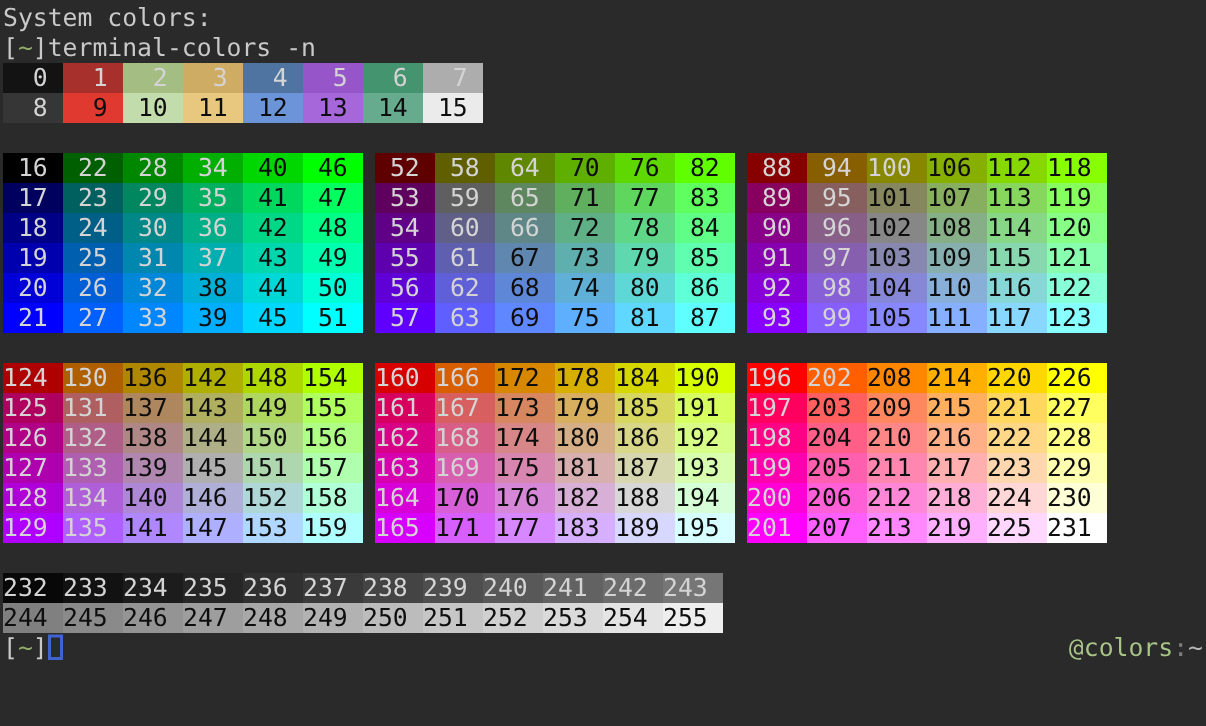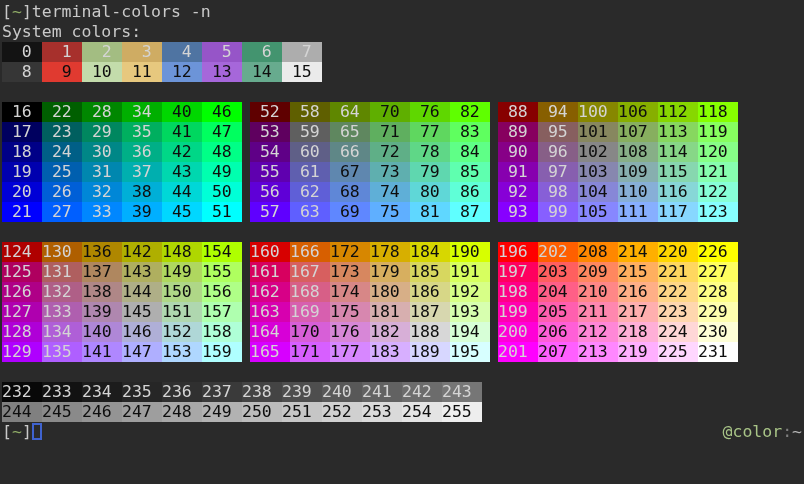--- a/index.html
+++ b/index.html
@@ -39,23 +39,23 @@
   }
   .rp-user{color:#a8c487;}
   .rp-colon{color:#7f7f7f;}
   .rp-path{color:#b5b5b5;}
 </style>
 </head>
 <body>
 
 <div class="screen">
 
+  <div class="line">System colors:</div>
+
   <div class="line"><span>[</span><span class="tilde">~</span><span>]</span><span>terminal-colors -n</span></div>
-
-  <div class="line">System colors:</div>
 
   <div class="line row" id="sys-row-0"><span class="cell" style="background: rgb(19, 19, 19); color: rgb(212, 212, 212);">  0 </span><span class="cell" style="background: rgb(167, 48, 44); color: rgb(212, 212, 212);">  1 </span><span class="cell" style="background: rgb(163, 189, 130); color: rgb(212, 212, 212);">  2 </span><span class="cell" style="background: rgb(207, 172, 99); color: rgb(212, 212, 212);">  3 </span><span class="cell" style="background: rgb(79, 116, 162); color: rgb(212, 212, 212);">  4 </span><span class="cell" style="background: rgb(150, 85, 200); color: rgb(212, 212, 212);">  5 </span><span class="cell" style="background: rgb(67, 148, 111); color: rgb(212, 212, 212);">  6 </span><span class="cell" style="background: rgb(173, 173, 173); color: rgb(212, 212, 212);">  7 </span></div>
   <div class="line row" id="sys-row-1"><span class="cell" style="background: rgb(54, 54, 54); color: rgb(212, 212, 212);">  8 </span><span class="cell" style="background: rgb(224, 58, 48); color: rgb(14, 14, 14);">  9 </span><span class="cell" style="background: rgb(195, 220, 171); color: rgb(14, 14, 14);"> 10 </span><span class="cell" style="background: rgb(231, 200, 126); color: rgb(14, 14, 14);"> 11 </span><span class="cell" style="background: rgb(108, 148, 216); color: rgb(14, 14, 14);"> 12 </span><span class="cell" style="background: rgb(166, 103, 218); color: rgb(14, 14, 14);"> 13 </span><span class="cell" style="background: rgb(103, 171, 142); color: rgb(14, 14, 14);"> 14 </span><span class="cell" style="background: rgb(235, 235, 235); color: rgb(14, 14, 14);"> 15 </span></div>
 
   <div class="line"></div>
 
 
   <div id="cube-strip-0">
       <div class="line row"><span class="cell" style="background: rgb(0, 0, 0); color: rgb(212, 212, 212);"> 16 </span><span class="cell" style="background: rgb(0, 95, 0); color: rgb(212, 212, 212);"> 22 </span><span class="cell" style="background: rgb(0, 135, 0); color: rgb(212, 212, 212);"> 28 </span><span class="cell" style="background: rgb(0, 175, 0); color: rgb(212, 212, 212);"> 34 </span><span class="cell" style="background: rgb(0, 215, 0); color: rgb(14, 14, 14);"> 40 </span><span class="cell" style="background: rgb(0, 255, 0); color: rgb(14, 14, 14);"> 46 </span><span class="gap"></span><span class="cell" style="background: rgb(95, 0, 0); color: rgb(212, 212, 212);"> 52 </span><span class="cell" style="background: rgb(95, 95, 0); color: rgb(212, 212, 212);"> 58 </span><span class="cell" style="background: rgb(95, 135, 0); color: rgb(212, 212, 212);"> 64 </span><span class="cell" style="background: rgb(95, 175, 0); color: rgb(14, 14, 14);"> 70 </span><span class="cell" style="background: rgb(95, 215, 0); color: rgb(14, 14, 14);"> 76 </span><span class="cell" style="background: rgb(95, 255, 0); color: rgb(14, 14, 14);"> 82 </span><span class="gap"></span><span class="cell" style="background: rgb(135, 0, 0); color: rgb(212, 212, 212);"> 88 </span><span class="cell" style="background: rgb(135, 95, 0); color: rgb(212, 212, 212);"> 94 </span><span class="cell" style="background: rgb(135, 135, 0); color: rgb(212, 212, 212);">100 </span><span class="cell" style="background: rgb(135, 175, 0); color: rgb(14, 14, 14);">106 </span><span class="cell" style="background: rgb(135, 215, 0); color: rgb(14, 14, 14);">112 </span><span class="cell" style="background: rgb(135, 255, 0); color: rgb(14, 14, 14);">118 </span></div>
       <div class="line row"><span class="cell" style="background: rgb(0, 0, 95); color: rgb(212, 212, 212);"> 17 </span><span class="cell" style="background: rgb(0, 95, 95); color: rgb(212, 212, 212);"> 23 </span><span class="cell" style="background: rgb(0, 135, 95); color: rgb(212, 212, 212);"> 29 </span><span class="cell" style="background: rgb(0, 175, 95); color: rgb(212, 212, 212);"> 35 </span><span class="cell" style="background: rgb(0, 215, 95); color: rgb(14, 14, 14);"> 41 </span><span class="cell" style="background: rgb(0, 255, 95); color: rgb(14, 14, 14);"> 47 </span><span class="gap"></span><span class="cell" style="background: rgb(95, 0, 95); color: rgb(212, 212, 212);"> 53 </span><span class="cell" style="background: rgb(95, 95, 95); color: rgb(212, 212, 212);"> 59 </span><span class="cell" style="background: rgb(95, 135, 95); color: rgb(212, 212, 212);"> 65 </span><span class="cell" style="background: rgb(95, 175, 95); color: rgb(14, 14, 14);"> 71 </span><span class="cell" style="background: rgb(95, 215, 95); color: rgb(14, 14, 14);"> 77 </span><span class="cell" style="background: rgb(95, 255, 95); color: rgb(14, 14, 14);"> 83 </span><span class="gap"></span><span class="cell" style="background: rgb(135, 0, 95); color: rgb(212, 212, 212);"> 89 </span><span class="cell" style="background: rgb(135, 95, 95); color: rgb(212, 212, 212);"> 95 </span><span class="cell" style="background: rgb(135, 135, 95); color: rgb(14, 14, 14);">101 </span><span class="cell" style="background: rgb(135, 175, 95); color: rgb(14, 14, 14);">107 </span><span class="cell" style="background: rgb(135, 215, 95); color: rgb(14, 14, 14);">113 </span><span class="cell" style="background: rgb(135, 255, 95); color: rgb(14, 14, 14);">119 </span></div>
@@ -73,15 +73,15 @@
       <div class="line row"><span class="cell" style="background: rgb(175, 0, 215); color: rgb(212, 212, 212);">128 </span><span class="cell" style="background: rgb(175, 95, 215); color: rgb(212, 212, 212);">134 </span><span class="cell" style="background: rgb(175, 135, 215); color: rgb(14, 14, 14);">140 </span><span class="cell" style="background: rgb(175, 175, 215); color: rgb(14, 14, 14);">146 </span><span class="cell" style="background: rgb(175, 215, 215); color: rgb(14, 14, 14);">152 </span><span class="cell" style="background: rgb(175, 255, 215); color: rgb(14, 14, 14);">158 </span><span class="gap"></span><span class="cell" style="background: rgb(215, 0, 215); color: rgb(212, 212, 212);">164 </span><span class="cell" style="background: rgb(215, 95, 215); color: rgb(14, 14, 14);">170 </span><span class="cell" style="background: rgb(215, 135, 215); color: rgb(14, 14, 14);">176 </span><span class="cell" style="background: rgb(215, 175, 215); color: rgb(14, 14, 14);">182 </span><span class="cell" style="background: rgb(215, 215, 215); color: rgb(14, 14, 14);">188 </span><span class="cell" style="background: rgb(215, 255, 215); color: rgb(14, 14, 14);">194 </span><span class="gap"></span><span class="cell" style="background: rgb(255, 0, 215); color: rgb(212, 212, 212);">200 </span><span class="cell" style="background: rgb(255, 95, 215); color: rgb(14, 14, 14);">206 </span><span class="cell" style="background: rgb(255, 135, 215); color: rgb(14, 14, 14);">212 </span><span class="cell" style="background: rgb(255, 175, 215); color: rgb(14, 14, 14);">218 </span><span class="cell" style="background: rgb(255, 215, 215); color: rgb(14, 14, 14);">224 </span><span class="cell" style="background: rgb(255, 255, 215); color: rgb(14, 14, 14);">230 </span></div>
       <div class="line row"><span class="cell" style="background: rgb(175, 0, 255); color: rgb(212, 212, 212);">129 </span><span class="cell" style="background: rgb(175, 95, 255); color: rgb(212, 212, 212);">135 </span><span class="cell" style="background: rgb(175, 135, 255); color: rgb(14, 14, 14);">141 </span><span class="cell" style="background: rgb(175, 175, 255); color: rgb(14, 14, 14);">147 </span><span class="cell" style="background: rgb(175, 215, 255); color: rgb(14, 14, 14);">153 </span><span class="cell" style="background: rgb(175, 255, 255); color: rgb(14, 14, 14);">159 </span><span class="gap"></span><span class="cell" style="background: rgb(215, 0, 255); color: rgb(212, 212, 212);">165 </span><span class="cell" style="background: rgb(215, 95, 255); color: rgb(14, 14, 14);">171 </span><span class="cell" style="background: rgb(215, 135, 255); color: rgb(14, 14, 14);">177 </span><span class="cell" style="background: rgb(215, 175, 255); color: rgb(14, 14, 14);">183 </span><span class="cell" style="background: rgb(215, 215, 255); color: rgb(14, 14, 14);">189 </span><span class="cell" style="background: rgb(215, 255, 255); color: rgb(14, 14, 14);">195 </span><span class="gap"></span><span class="cell" style="background: rgb(255, 0, 255); color: rgb(212, 212, 212);">201 </span><span class="cell" style="background: rgb(255, 95, 255); color: rgb(14, 14, 14);">207 </span><span class="cell" style="background: rgb(255, 135, 255); color: rgb(14, 14, 14);">213 </span><span class="cell" style="background: rgb(255, 175, 255); color: rgb(14, 14, 14);">219 </span><span class="cell" style="background: rgb(255, 215, 255); color: rgb(14, 14, 14);">225 </span><span class="cell" style="background: rgb(255, 255, 255); color: rgb(14, 14, 14);">231 </span></div>
     </div>
   <div class="line"></div>
 
   <div id="grey-rows">
       <div class="line row"><span class="cell" style="background: rgb(8, 8, 8); color: rgb(212, 212, 212);">232 </span><span class="cell" style="background: rgb(18, 18, 18); color: rgb(212, 212, 212);">233 </span><span class="cell" style="background: rgb(28, 28, 28); color: rgb(212, 212, 212);">234 </span><span class="cell" style="background: rgb(38, 38, 38); color: rgb(212, 212, 212);">235 </span><span class="cell" style="background: rgb(48, 48, 48); color: rgb(212, 212, 212);">236 </span><span class="cell" style="background: rgb(58, 58, 58); color: rgb(212, 212, 212);">237 </span><span class="cell" style="background: rgb(68, 68, 68); color: rgb(212, 212, 212);">238 </span><span class="cell" style="background: rgb(78, 78, 78); color: rgb(212, 212, 212);">239 </span><span class="cell" style="background: rgb(88, 88, 88); color: rgb(212, 212, 212);">240 </span><span class="cell" style="background: rgb(98, 98, 98); color: rgb(212, 212, 212);">241 </span><span class="cell" style="background: rgb(108, 108, 108); color: rgb(212, 212, 212);">242 </span><span class="cell" style="background: rgb(118, 118, 118); color: rgb(212, 212, 212);">243 </span></div>
       <div class="line row"><span class="cell" style="background: rgb(128, 128, 128); color: rgb(14, 14, 14);">244 </span><span class="cell" style="background: rgb(138, 138, 138); color: rgb(14, 14, 14);">245 </span><span class="cell" style="background: rgb(148, 148, 148); color: rgb(14, 14, 14);">246 </span><span class="cell" style="background: rgb(158, 158, 158); color: rgb(14, 14, 14);">247 </span><span class="cell" style="background: rgb(168, 168, 168); color: rgb(14, 14, 14);">248 </span><span class="cell" style="background: rgb(178, 178, 178); color: rgb(14, 14, 14);">249 </span><span class="cell" style="background: rgb(188, 188, 188); color: rgb(14, 14, 14);">250 </span><span class="cell" style="background: rgb(198, 198, 198); color: rgb(14, 14, 14);">251 </span><span class="cell" style="background: rgb(208, 208, 208); color: rgb(14, 14, 14);">252 </span><span class="cell" style="background: rgb(218, 218, 218); color: rgb(14, 14, 14);">253 </span><span class="cell" style="background: rgb(228, 228, 228); color: rgb(14, 14, 14);">254 </span><span class="cell" style="background: rgb(238, 238, 238); color: rgb(14, 14, 14);">255 </span></div>
     </div>
 
-  <div class="line bottom-line"><span>[</span><span class="tilde">~</span><span>]</span><span class="cursor"></span><span class="right-prompt"><span class="rp-user">@color</span><span class="rp-colon">:</span><span class="rp-path">~</span></span></div>
+  <div class="line bottom-line"><span>[</span><span class="tilde">~</span><span>]</span><span class="cursor"></span><span class="right-prompt"><span class="rp-user">@colors</span><span class="rp-colon">:</span><span class="rp-path">~</span></span></div>
 
 </div>
 
 </body></html>

